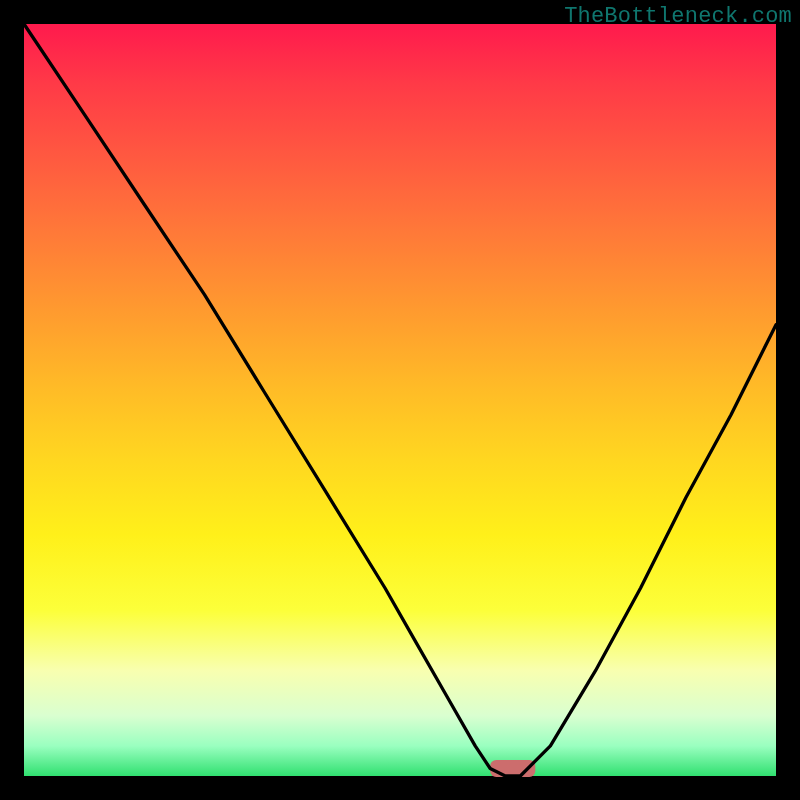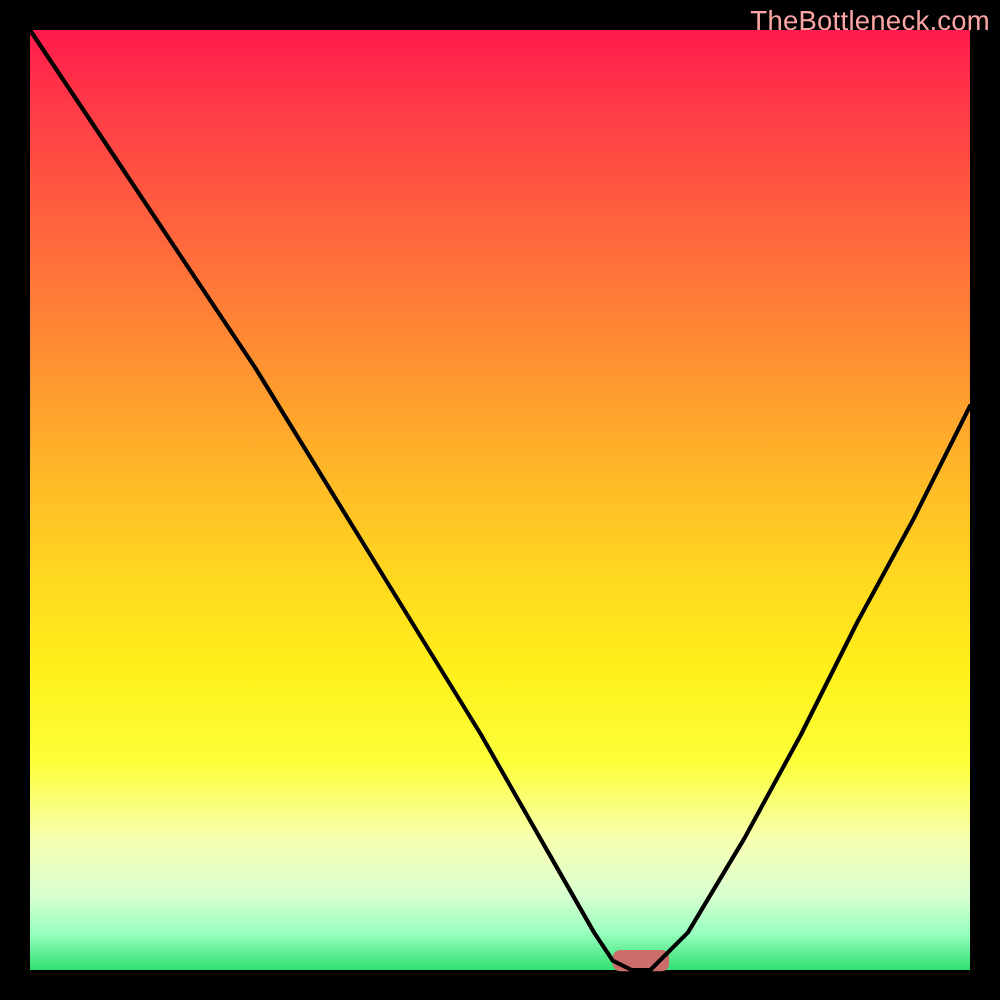--- a/index.html
+++ b/index.html
@@ -38,23 +38,23 @@
       #f8ffb0 86%,
       #d9ffd0 92%,
       #9affc0 96%,
       #30e070 100%
     );
   }
   .watermark {
     position: absolute;
     top: 4px;
     right: 8px;
-    font-family: Liberation Sans, sans-serif;
+    font-family: Liberation Mono, monospace;
     font-size: 22px;
-    color: #fca5a5;
+    color: #0f766e;
     letter-spacing: 0.2px;
     user-select: none;
   }
   svg.curve {
     position: absolute;
     left: 0;
     top: 0;
     width: 752px;
     height: 752px;
     overflow: visible;

